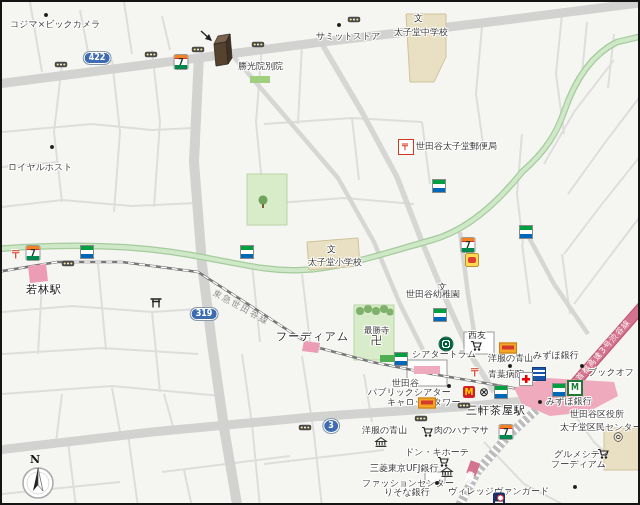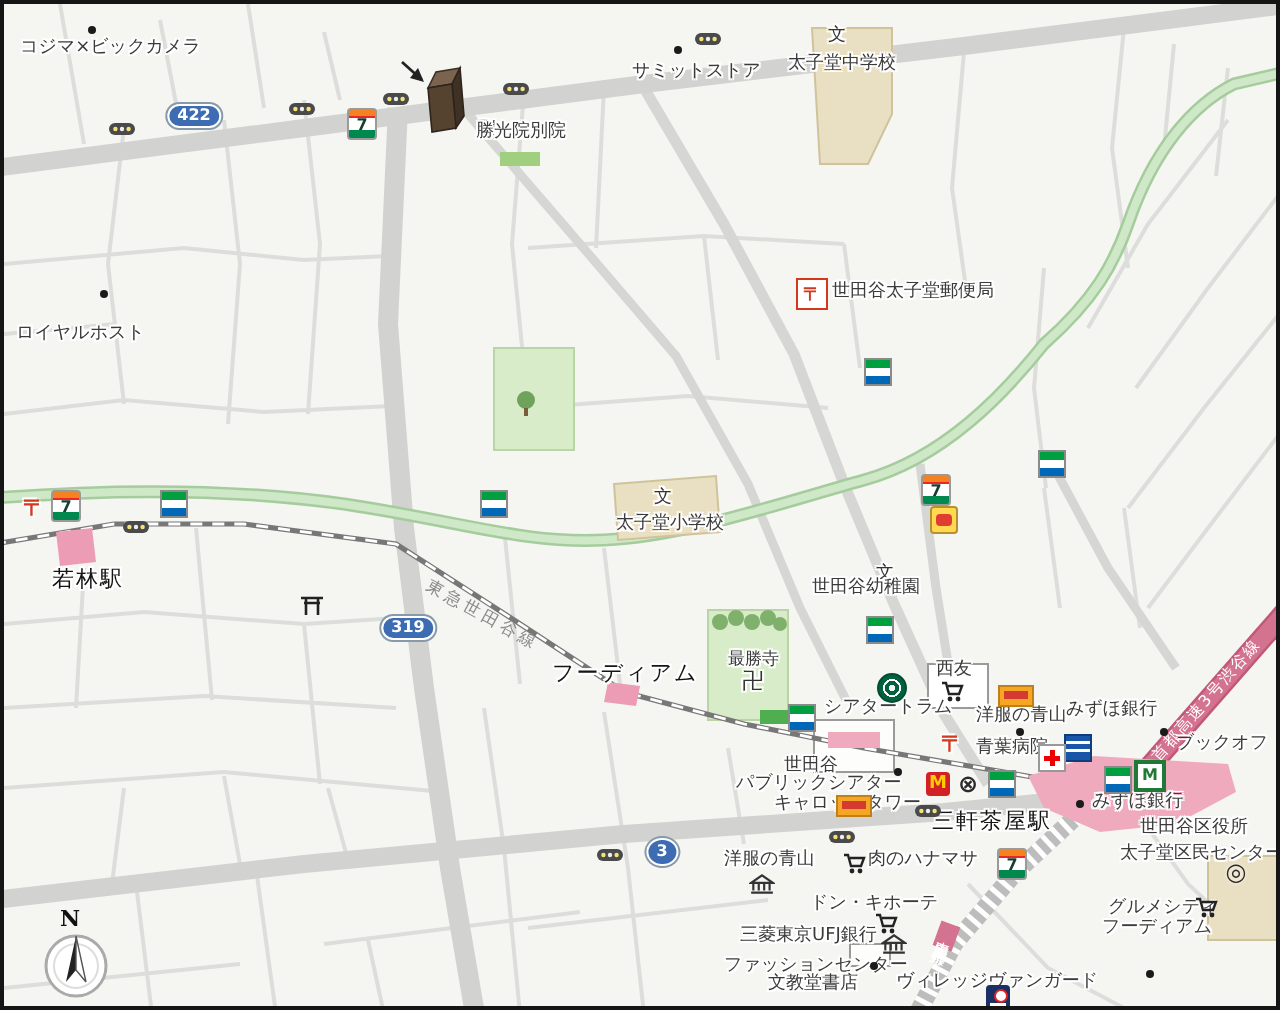--- a/index.html
+++ b/index.html
@@ -173,21 +173,21 @@
   <div class="lbl" style="left:385px;top:396px">キャロットタワー</div>
   <div class="lbl" style="left:544px;top:395px">みずほ銀行</div>
   <div class="lbl" style="left:568px;top:408px">世田谷区役所</div>
   <div class="lbl" style="left:558px;top:421px">太子堂区民センター</div>
   <div class="lbl" style="left:586px;top:366px">ブックオフ</div>
   <div class="lbl" style="left:360px;top:424px">洋服の青山</div>
   <div class="lbl" style="left:432px;top:424px">肉のハナマサ</div>
   <div class="lbl" style="left:403px;top:446px">ドン・キホーテ</div>
   <div class="lbl" style="left:368px;top:462px">三菱東京UFJ銀行</div>
   <div class="lbl" style="left:360px;top:477px">ファッションセンター</div>
-  <div class="lbl" style="left:382px;top:486px">文教堂書店</div>
+  <div class="lbl" style="left:382px;top:486px">りそな銀行</div>
   <div class="lbl" style="left:446px;top:485px">ヴィレッジヴァンガード</div>
   <div class="lbl" style="left:552px;top:448px">グルメシティ</div>
   <div class="lbl" style="left:549px;top:458px">フーディアム</div>
 
   <div class="ic seven" style="left:179px;top:60px">
       <span>7</span>
     </div>
   <div class="ic seven" style="left:31px;top:251px">
       <span>7</span>
     </div>

